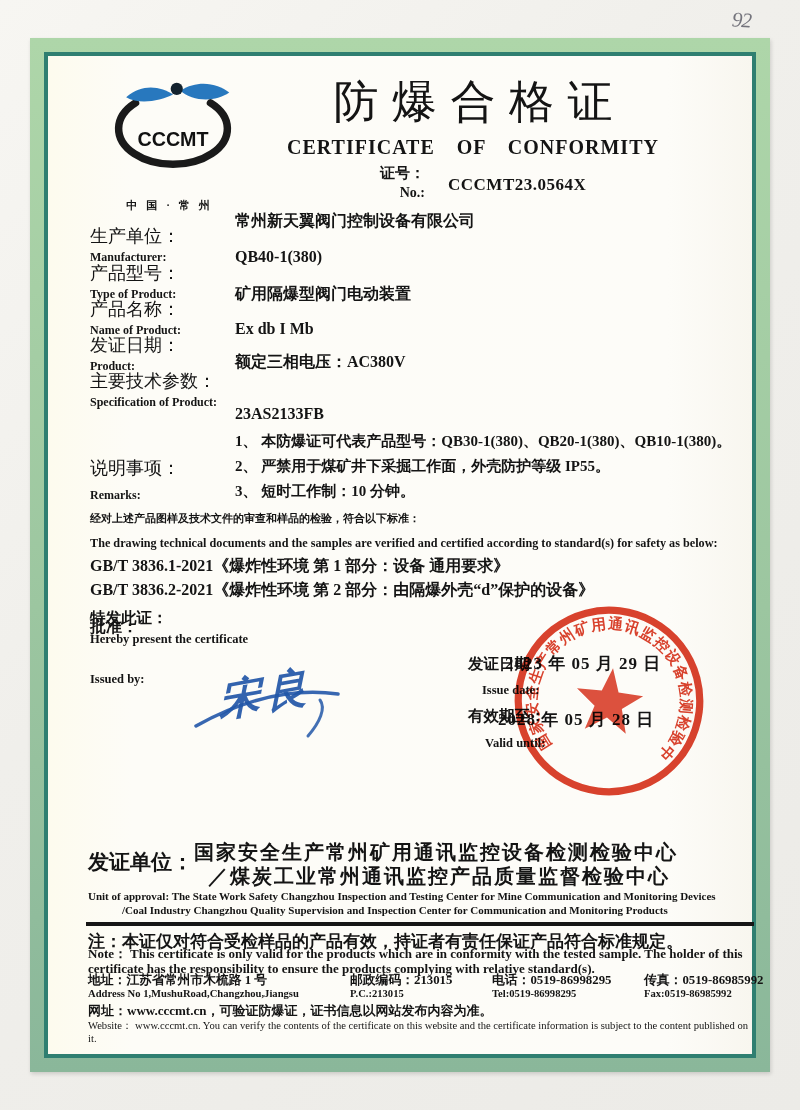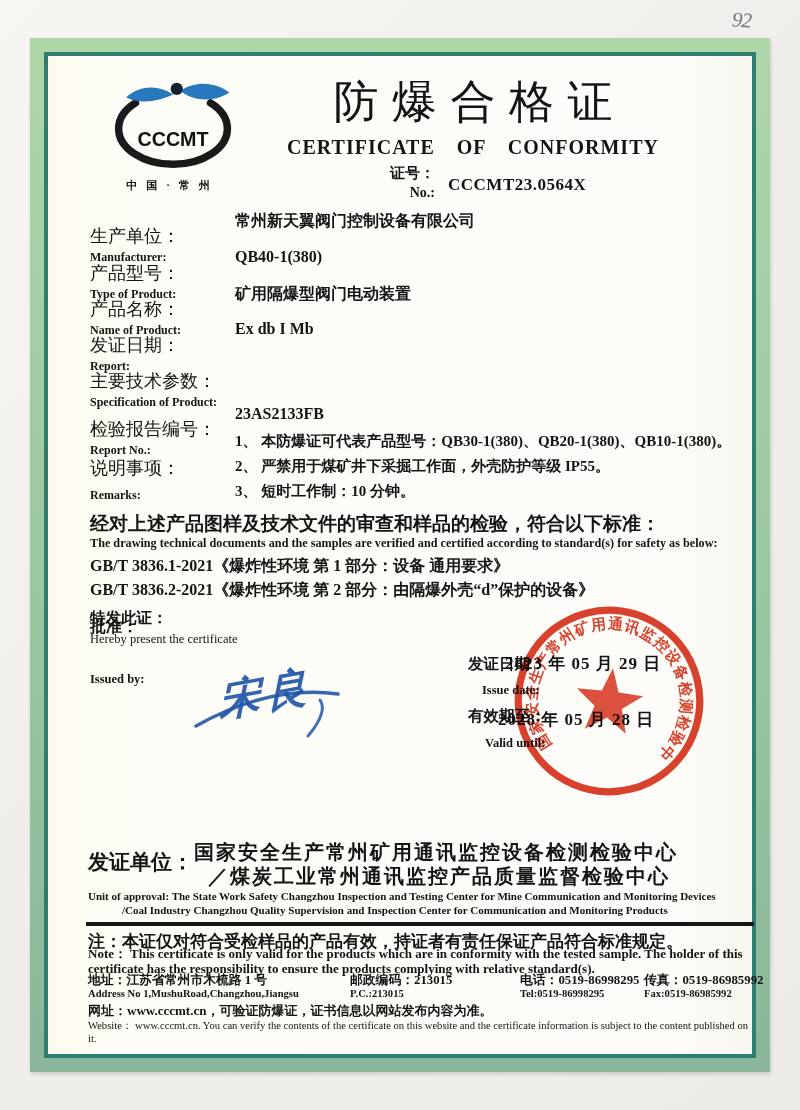--- a/index.html
+++ b/index.html
@@ -29,49 +29,49 @@
     background:#2f7f71;
   }
   .paper {
     position:absolute; left:4px; top:4px; right:4px; bottom:4px;
     background:linear-gradient(90deg,#fdfbee 0%,#fdfcf7 12%,#fdfcf8 88%,#f8f6ef 100%);
   }
   .inner { position:absolute; left:0; top:0; width:704px; height:998px; }
 
   
   .logo-wrap { position:absolute; left:42px; top:18px; width:165px; text-align:center; }
-  .logo-region { margin-top:0; font-size:11px; font-weight:bold; letter-spacing:9px; }
+  .logo-region { margin-top:20px; font-size:11px; font-weight:bold; letter-spacing:9px; }
   .title-cn {
     position:absolute; left:185px; top:16px; width:480px; text-align:center;
     font-size:45px; letter-spacing:.30em; text-indent:.30em; font-weight:500;
   }
   .title-en {
     position:absolute; left:185px; top:80px; width:480px; text-align:center;
     font-size:20px; font-weight:bold; word-spacing:16px; letter-spacing:1px;
   }
-  .certno-labels { position:absolute; left:342px; top:108px; text-align:right; }
+  .certno-labels { position:absolute; left:332px; top:108px; text-align:right; }
   .certno-labels .cn { font-size:15px; font-weight:bold; }
   .certno-labels .en { font-size:14px; font-weight:bold; }
   .certno-value { position:absolute; left:400px; top:119px; font-size:17px; font-weight:bold; letter-spacing:.5px; }
 
   
   .lbl { position:absolute; left:42px; }
   .lbl .cn { font-size:18px; font-weight:normal; display:block;margin-top:21px; }
   .lbl .en { font-size:12px; font-weight:bold; display:block; margin-top:2px; }
   .val { position:absolute; left:187px; font-size:16px; font-weight:bold; }
 
   .remark-item { position:absolute; left:187px; font-size:15px; font-weight:bold; white-space:nowrap; }
 
-  .std-cn  { position:absolute; left:42px; top:455px; font-size:19px; font-weight:bold; }
+  .std-cn  { position:absolute; left:42px; top:455px; font-size:11px; font-weight:bold; }
   .std-en  { position:absolute; left:42px; top:480px; font-size:12.2px; font-weight:bold; }
   .std-l1  { position:absolute; left:42px; top:500px; font-size:16px; font-weight:bold; }
   .std-l2  { position:absolute; left:42px; top:524px; font-size:16px; font-weight:bold; }
 
   .present-cn { position:absolute; left:42px; top:552px; font-size:15.5px; font-weight:bold; }
-  .present-en { position:absolute; left:42px; top:576px; font-size:12.5px; font-weight:normal;text-align:right; }
+  .present-en { position:absolute; left:42px; top:576px; font-size:12.5px; font-weight:bold;text-align:right; }
   .approve-cn { position:absolute; left:42px; top:561px; font-size:16px; font-weight:bold; }
   .approve-en { position:absolute; left:42px; top:616px; font-size:12.5px; font-weight:bold; }
 
   .signature {
     position:absolute; left:140px; top:592px; width:200px; height:110px;
     color:#2257a8;
   }
   .sig-text {
     position:absolute; left:30px; top:18px;
     font-size:42px; font-weight:bold; font-style:italic;
@@ -95,21 +95,21 @@
   .unit-en1   { position:absolute; left:40px; top:834px; width:666px; font-size:11px; font-weight:bold; white-space:nowrap; }
   .unit-en2   { position:absolute; left:74px; top:848px; font-size:11px; font-weight:bold; white-space:nowrap; }
   .thick-rule { position:absolute; left:38px; top:866px; width:668px; height:4px; background:#161616; }
 
   .note-cn { position:absolute; left:40px; top:874px; font-size:17px; font-weight:bold; }
   .note-en { position:absolute; left:40px; top:890px; width:666px; font-size:13px; font-weight:bold; line-height:1.16; }
 
   .addr-row-cn { position:absolute; left:40px; top:916px; width:666px; font-size:12.8px; font-weight:bold; }
   .addr-row-en { position:absolute; left:40px; top:932px; width:666px; font-size:10.6px; font-weight:bold; }
   .addr-row-cn span, .addr-row-en span { position:absolute; white-space:nowrap; }
-  .c1 { left:0; }  .c2 { left:262px; } .c3 { left:432px; } .c4 { left:556px; }
+  .c1 { left:0; }  .c2 { left:262px; } .c3 { left:404px; } .c4 { left:556px; }
 
   .web-cn { position:absolute; left:40px; top:946px; font-size:13px; font-weight:bold; }
   .web-en { position:absolute; left:40px; top:963px; width:666px; font-size:10.6px; font-weight:normal; }
 </style>
 </head>
 <body>
 
 <div class="scan-bg"></div>
 <div class="pencil-num">92</div>
 
@@ -150,33 +150,30 @@
         <div class="val" style="top:192px">QB40-1(380)</div>
 
         <div class="lbl" style="top:220px">
           <span class="cn">产品名称：</span>
           <span class="en">Name of Product:</span>
         </div>
         <div class="val" style="top:228px">矿用隔爆型阀门电动装置</div>
 
         <div class="lbl" style="top:256px">
           <span class="cn">发证日期：</span>
-          <span class="en">Report:</span>
+          <span class="en">Product:</span>
         </div>
         <div class="val" style="top:264px">Ex db I Mb</div>
 
         <div class="lbl" style="top:292px">
           <span class="cn">主要技术参数：</span>
           <span class="en">Specification of Product:</span>
         </div>
-
-        <div class="lbl" style="top:340px">
-          <span class="cn">检验报告编号：</span>
-          <span class="en">Report No.:</span>
-        </div>
+        <div class="val" style="top:296px">额定三相电压：AC380V</div>
+
         <div class="val" style="top:349px">23AS2133FB</div>
 
         <div class="lbl" style="top:379px">
           <span class="cn">说明事项：</span>
           <span class="en" style="margin-top:8px">Remarks:</span>
         </div>
         <div class="remark-item" style="top:376px">1、 本防爆证可代表产品型号：QB30-1(380)、QB20-1(380)、QB10-1(380)。</div>
         <div class="remark-item" style="top:401px">2、 严禁用于煤矿井下采掘工作面，外壳防护等级 IP55。</div>
         <div class="remark-item" style="top:426px">3、 短时工作制：10 分钟。</div>
 

